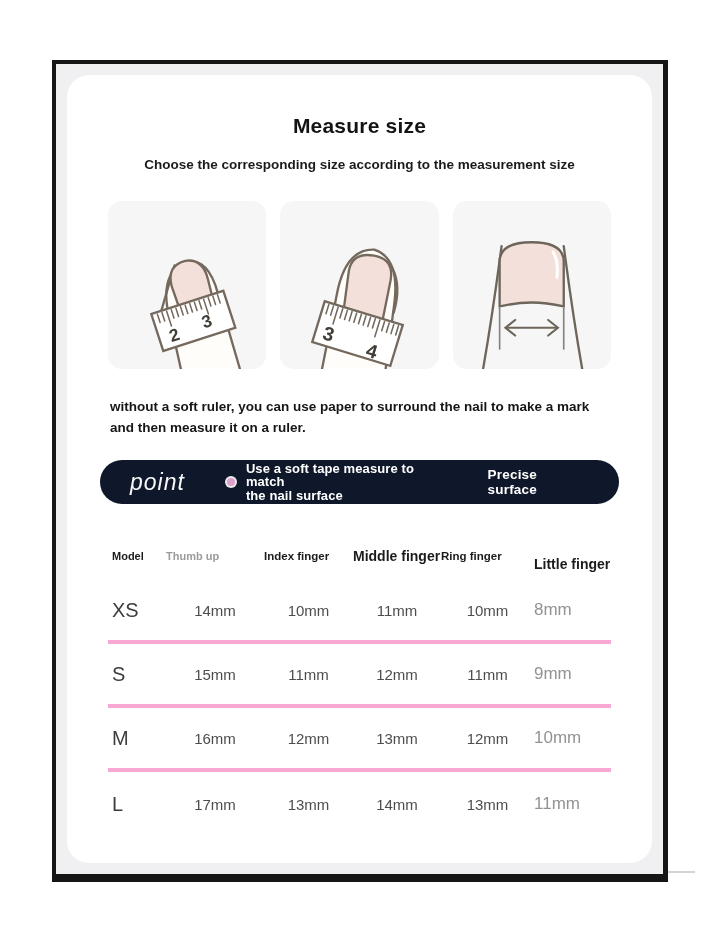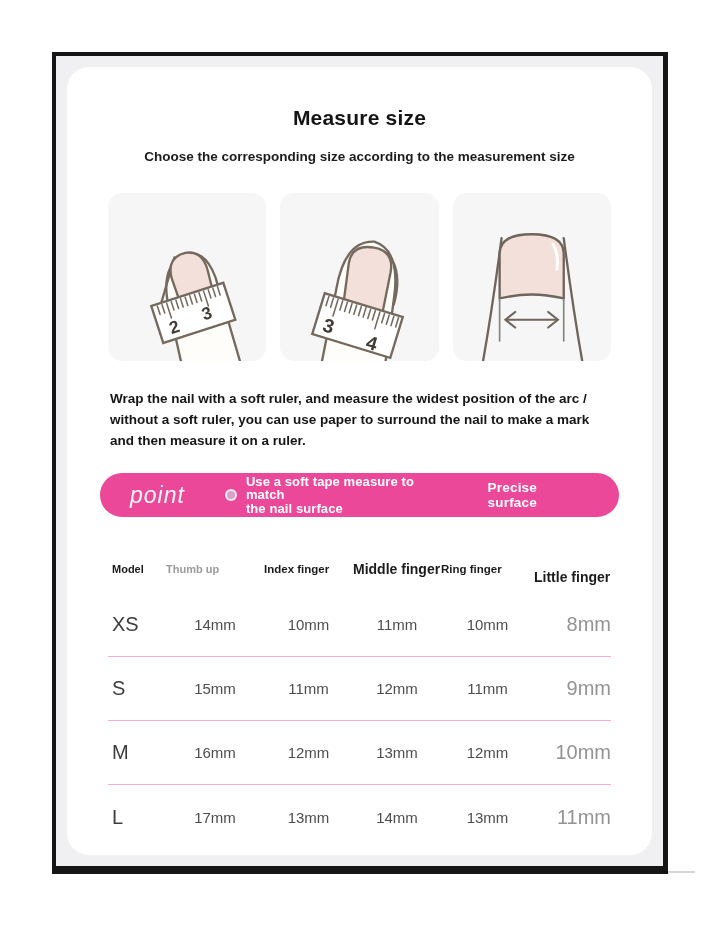--- a/index.html
+++ b/index.html
@@ -1,64 +1,64 @@
 <!DOCTYPE html>
 <html><head>
 <meta charset="utf-8">
 <style>
   * { margin:0; padding:0; box-sizing:border-box; }
   html,body { background:#ffffff; }
   body { font-family:"Liberation Sans","DejaVu Sans",sans-serif; }
   .stage { position:relative; width:720px; height:928px; background:#ffffff; overflow:hidden; }
 
   .frame {
-    position:absolute; left:52px; top:52px; width:616px; height:822px;
+    position:absolute; left:52px; top:60px; width:616px; height:822px;
     border:4px solid #161616; border-right-width:5px; border-bottom-width:8px;
     background:#f0f0f2; padding:11px;
   }
   .card {
     width:100%; height:100%; background:#ffffff; border-radius:22px;
     padding:36px 41px 0 41px;
   }
 
   .title { text-align:center; font-size:21px; font-weight:700; color:#141414; line-height:29px; letter-spacing:.2px; }
   .subtitle { text-align:center; font-size:13.5px; font-weight:700; color:#1b1b1b; margin-top:16px; line-height:18px; }
 
   .illos { display:flex; gap:14px; margin-top:27px; }
   .illo-box { flex:1; height:168px; background:#f6f6f7; border-radius:14px; overflow:hidden; }
   .illo-box svg { display:block; width:100%; height:100%; }
 
   .instruction { margin-top:27px; font-size:13.5px; font-weight:700; color:#161616; line-height:21px; padding-left:2px; }
 
   .banner {
-    margin:22px -8px 0 -8px; height:44px; border-radius:22px; background:#ec4899;
+    margin:22px -8px 0 -8px; height:44px; border-radius:22px; background:#0f172a;
     display:flex; align-items:center; padding:0 30px; color:#ffffff;
   }
   .banner .point { font-size:23px; font-style:italic; font-weight:400; letter-spacing:1px; color:#f7f7f7; }
   .ring-icon {
     width:8px; height:8px; border-radius:50%; background:#241a26;
     border:4px solid #d9a1cb; box-shadow:0 0 0 2px #efe9ee;
     margin-left:42px; flex:none;
   }
   .banner .tip { margin-left:11px; font-size:13px; font-weight:700; line-height:13.5px; letter-spacing:.1px; }
   .banner .highlight { margin-left:34px; font-size:13.5px; font-weight:700; letter-spacing:.2px; }
 
   .size-table { margin-top:28px; }
   .trow { display:grid; grid-template-columns:58px 98px 89px 88px 93px 77px; align-items:center; }
   .thead { height:48px; }
   .tbody-row { height:64px; }
-  .ruled { border-bottom:1px solid #f9a8d4; }
+  .ruled { border-bottom:4px solid #f9a8d4; }
   .hcell { text-align:left; font-weight:700; color:#1b1b1b; font-size:11.5px; white-space:nowrap; }
   .h-model { text-align:left; font-size:11px; padding-left:4px; }
   .h-thumb { color:#9b9b9b; font-size:11px; }
   .h-middle { font-size:14px; }
   .h-little { font-size:14px;margin-top:16px; }
   .c-model { text-align:left; padding-left:4px; font-size:20px; font-weight:400; color:#3d3d3d; }
   .c-val { text-align:center; font-size:15px; color:#4d4d4d; }
-  .c-val-last { text-align:right; font-size:20px; color:#939393; }
+  .c-val-last { text-align:left; font-size:17px; color:#939393; }
 
   .corner-mark { position:absolute; left:668px; top:871px; width:27px; height:2px; background:#c6c6c6; opacity:.75; }
 </style>
 </head>
 <body>
 
 <div class="stage">
   <div class="frame">
     <div class="card">
 
@@ -147,21 +147,20 @@
                 <path d="M64 120 L54 128 L64 136"></path>
                 <path d="M98 120 L108 128 L98 136"></path>
               </g>
             </g>
           </svg>
         </div>
 
       </div>
 
       <div class="instruction">
-        <div>Wrap the nail with a soft ruler, and measure the widest position of the arc /</div>
         <div>without a soft ruler, you can use paper to surround the nail to make a mark</div>
         <div>and then measure it on a ruler.</div>
       </div>
 
       <div class="banner">
         <span class="point">point</span>
         <span class="ring-icon"></span>
         <span class="tip">
           <div>Use a soft tape measure to match</div>
           <div>the nail surface</div>

